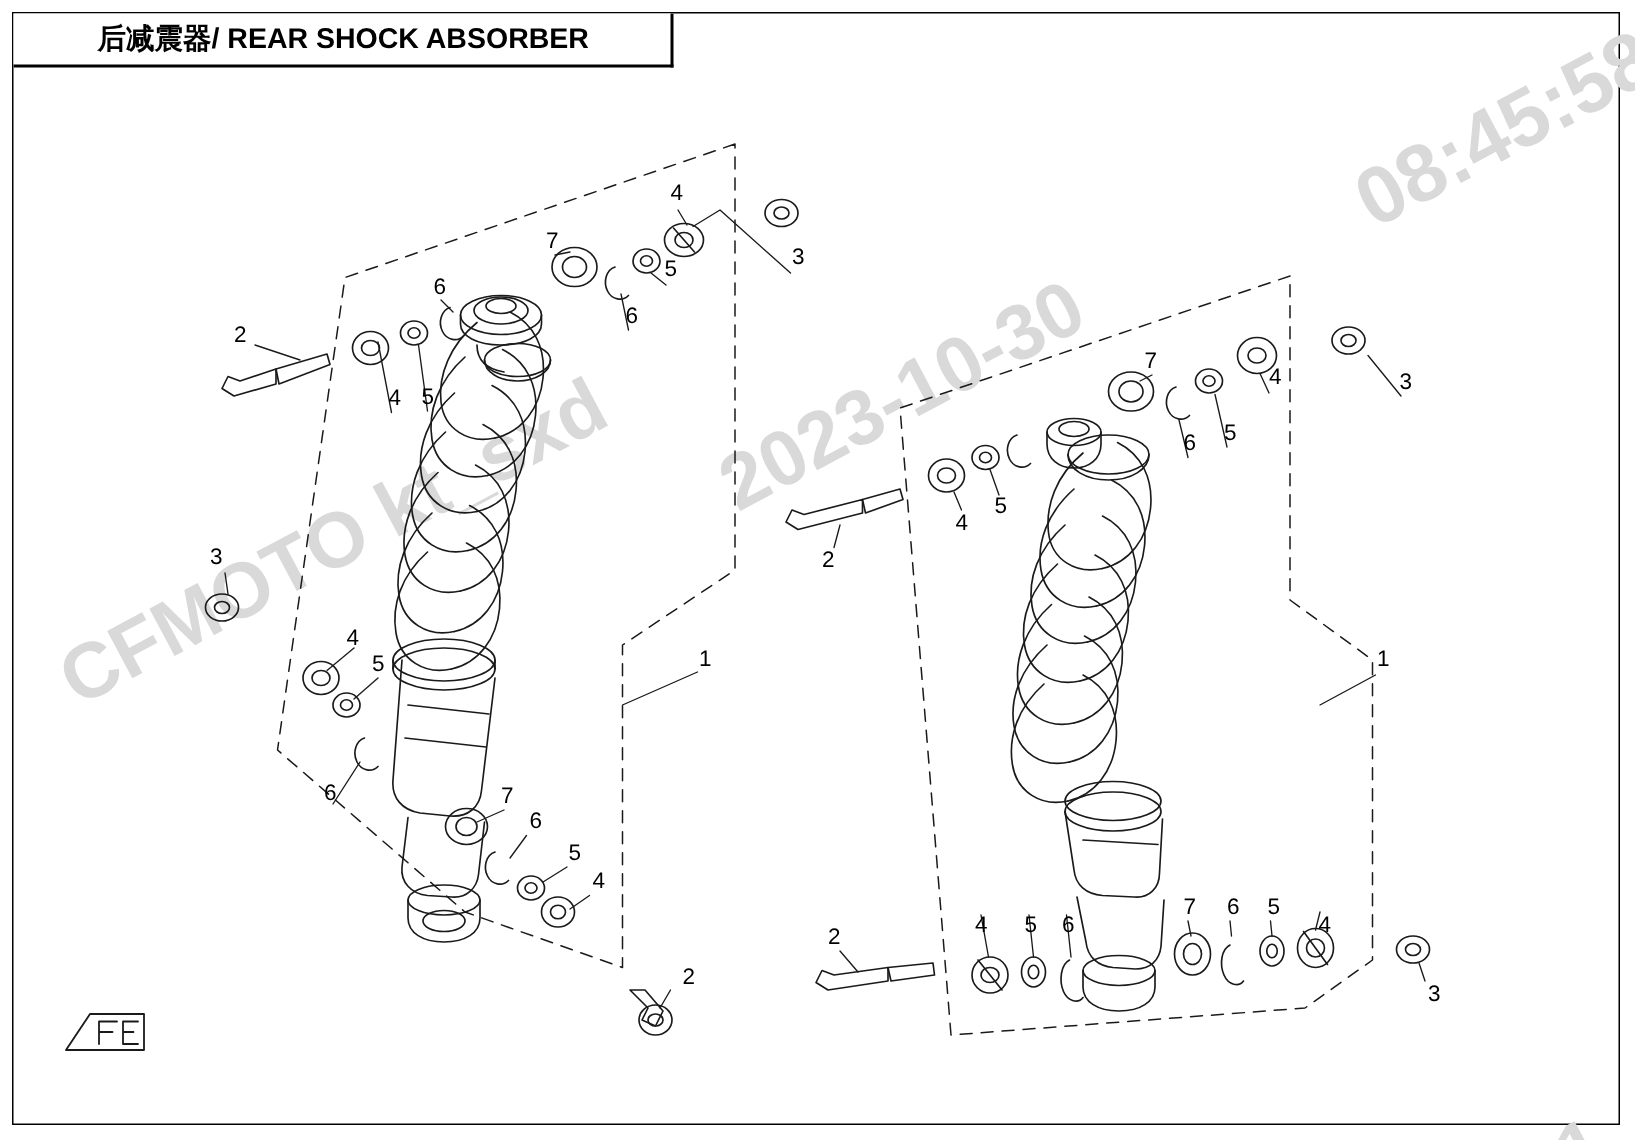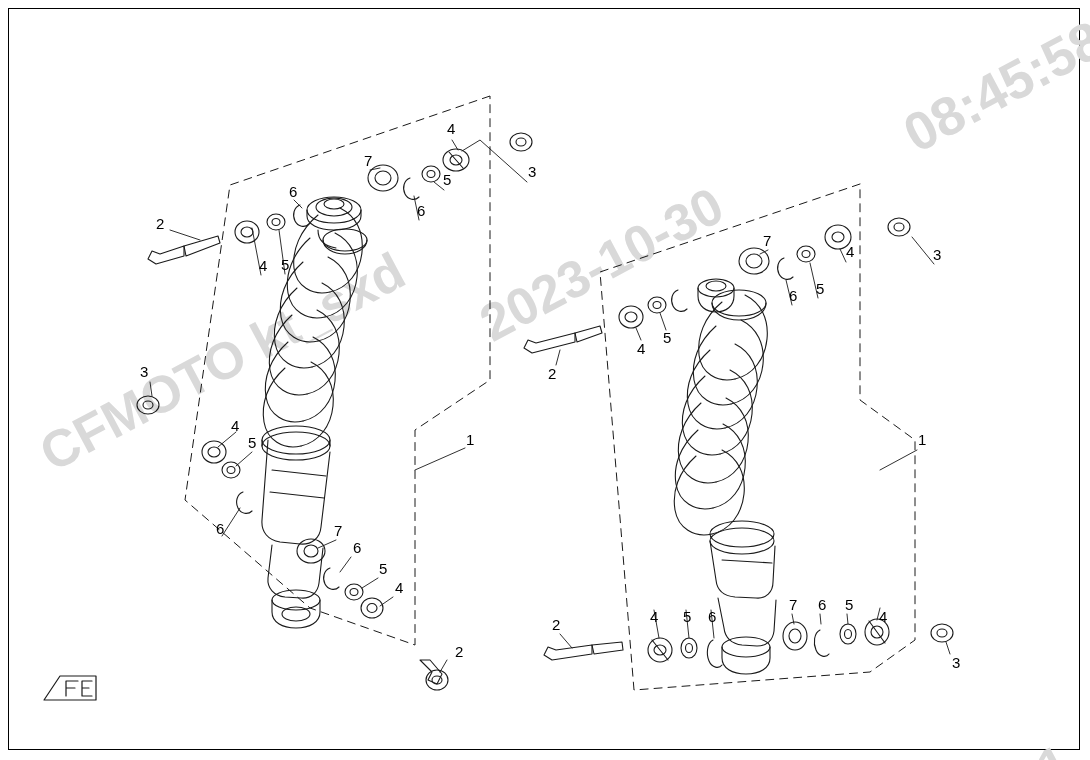--- a/index.html
+++ b/index.html
@@ -107,20 +107,23 @@
 
 <div id="page">
 
   <div id="frame"></div>
 
   <div class="wm" id="wm-time">08:45:58</div>
   <div class="wm" id="wm-date">2023-10-30</div>
   <div class="wm" id="wm-brand">CFMOTO  kt_sxd</div>
   <div class="wm" id="wm-corner">2023-1</div>
 
+  <div id="title-box">
+    <span id="title-text">后减震器/ REAR SHOCK ABSORBER</span>
+  </div>
 
   <svg id="art" viewBox="0 0 1090 760">
     <g fill="none" stroke="#1a1a1a" stroke-width="1.1" stroke-linecap="round" stroke-linejoin="round">
 
       <g stroke-dasharray="8 6" stroke-width="1">
         <polygon points="490,96 230,185 185,500 310,608 415,645 415,430 490,380"></polygon>
       </g>
 
       <g>
         <path d="M318,215 C300,230 292,250 294,268 C296,286 312,296 330,292"></path>

